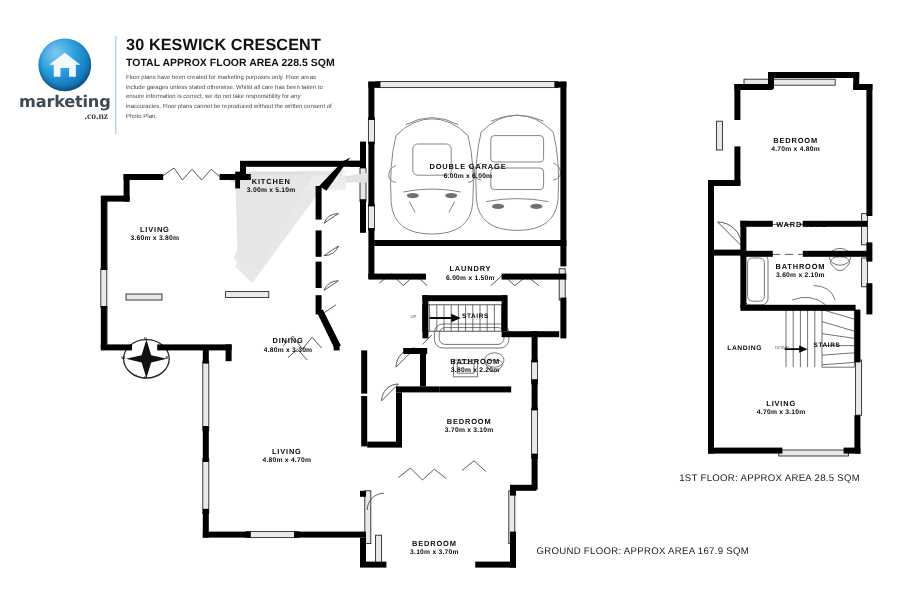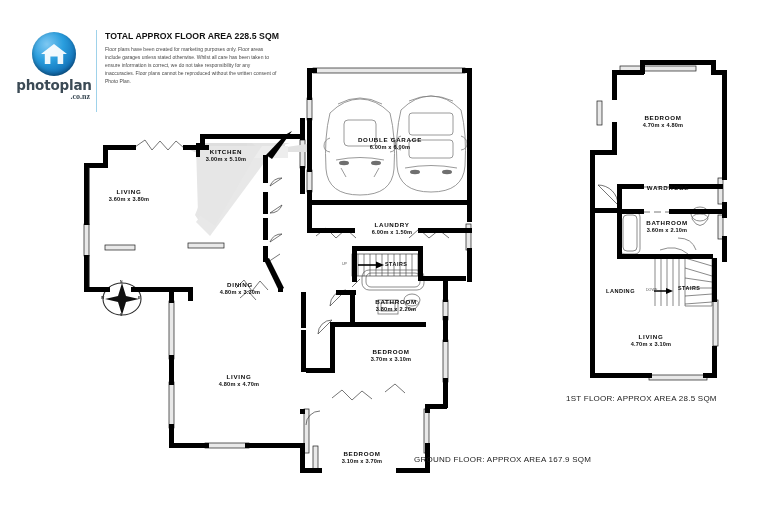--- a/index.html
+++ b/index.html
@@ -186,27 +186,28 @@
 <div id="page">
 
   <div id="header">
 
     <div id="logo-block">
       <div id="logo-mark">
         <svg width="30" height="26" viewBox="0 0 30 26" aria-hidden="true">
           <path d="M15 3 L28 13 L24.2 13 L24.2 23 L18.6 23 L18.6 15.6 L11.4 15.6 L11.4 23 L5.8 23 L5.8 13 L2 13 Z" fill="#ffffff" opacity="0.93"></path>
         </svg>
       </div>
-      <div id="logo-word">photoplan</div>
+      <div id="logo-word">marketing</div>
       <div id="logo-sub">.co.nz</div>
     </div>
 
     <div id="header-divider"></div>
 
     <div id="header-text">
+      <div id="addr-title">30 KESWICK CRESCENT</div>
       <div id="addr-area">TOTAL APPROX FLOOR AREA 228.5 SQM</div>
       <div id="disclaimer">Floor plans have been created for marketing purposes only. Floor areas include garages unless stated otherwise. Whilst all care has been taken to ensure information is correct, we do not take responsibility for any inaccuracies. Floor plans cannot be reproduced without the written consent of Photo Plan.</div>
     </div>
   </div>
 
   <svg id="plan-svg" viewBox="0 0 768 512">
     <g>
 
       <g fill="#e9e9e9" stroke="#1a1a1a" stroke-width="0.7">
         <rect x="84" y="224" width="5" height="32"></rect>
@@ -537,21 +538,21 @@
   </div>
 
   <div class="room-label" style="left:362px; top:450px;">
     <span class="rl-name">BEDROOM</span>
     <span class="rl-dims">3.10m  x 3.70m</span>
   </div>
 
   <div class="stairs-label" style="left:385px; top:261px;">STAIRS</div>
   <div class="up-label" style="left:342px; top:262px;">UP</div>
 
-  <div class="floor-caption" style="left:414px; top:455px;">GROUND FLOOR: APPROX AREA 167.9 SQM</div>
+  <div class="floor-caption" style="left:447px; top:455px;">GROUND FLOOR: APPROX AREA 167.9 SQM</div>
 
   <div class="room-label" style="left:663px; top:114px;">
     <span class="rl-name">BEDROOM</span>
     <span class="rl-dims">4.70m  x 4.80m</span>
   </div>
 
   <div class="room-label" style="left:668px; top:184px;">
     <span class="rl-name">WARDROBE</span>
   </div>
 

